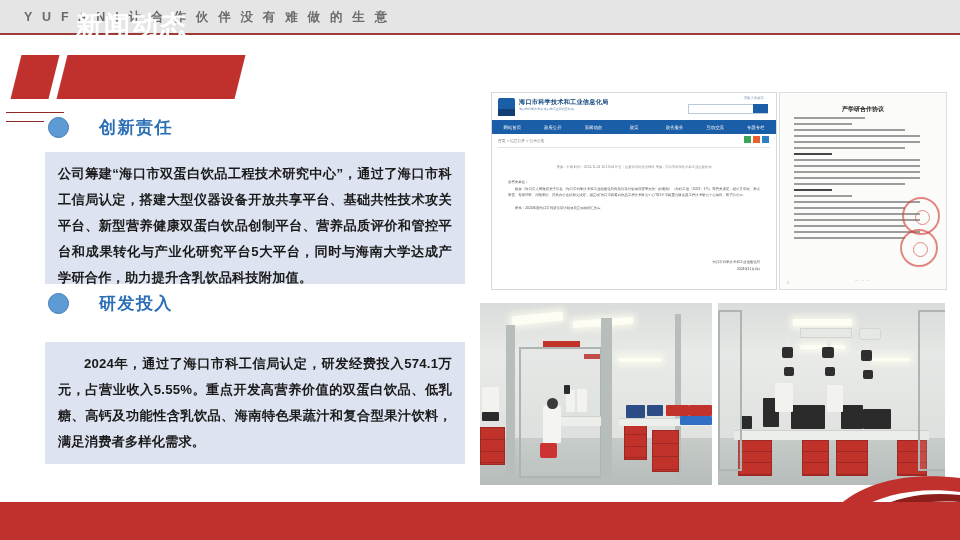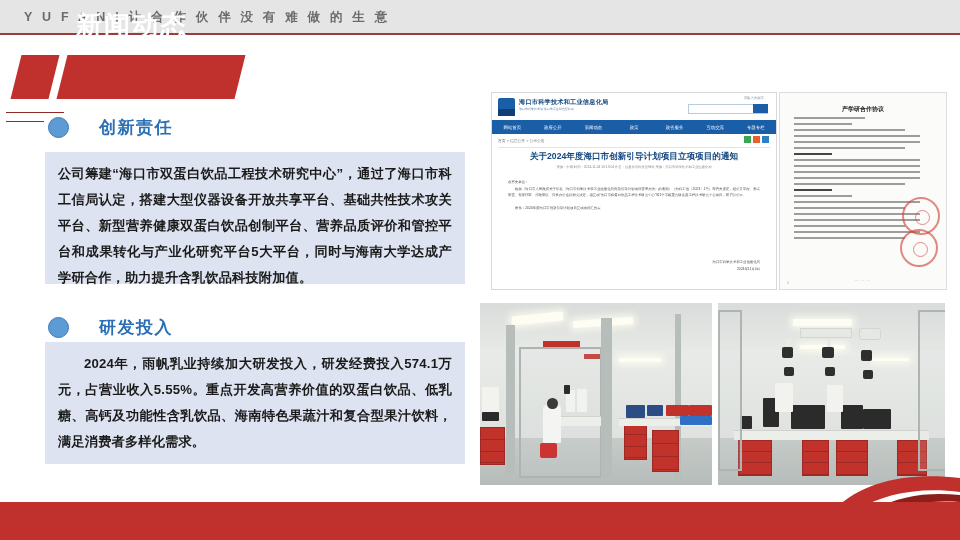--- a/index.html
+++ b/index.html
@@ -48,21 +48,21 @@
   .sub-head{position:absolute;display:flex;align-items:center;gap:30px;}
   .bullet-dot{
     width:19px;height:19px;border-radius:50%;
     background:#5d9bd5;border:1.5px solid #3f79b5;flex:none;
   }
   .sub-head-label{
     font-size:17px;font-weight:700;color:#2a6fb5;letter-spacing:1.5px;
     white-space:nowrap;
   }
   #head-1{left:48px;top:116px;}
-  #head-2{left:48px;top:316px;}
+  #head-2{left:48px;top:292px;}
 
   
   .text-panel{
     position:absolute;background:#dde3f0;
     box-sizing:border-box;padding:9px 13px 9px 13px;
   }
   .text-panel p{
     margin:0;font-size:13.2px;font-weight:700;color:#1a1a1a;
     line-height:26px;letter-spacing:0.2px;text-align:justify;
   }
@@ -229,21 +229,21 @@
 </div>
 <div class="text-panel" id="panel-1">
   <p>公司筹建“海口市双蛋白饮品工程技术研究中心”，通过了海口市科工信局认定，搭建大型仪器设备开放共享平台、基础共性技术攻关平台、新型营养健康双蛋白饮品创制平台、营养品质评价和管控平台和成果转化与产业化研究平台5大平台，同时与海南大学达成产学研合作，助力提升含乳饮品科技附加值。</p>
 </div>
 
 <div class="sub-head" id="head-2">
   <span class="bullet-dot"></span>
   <span class="sub-head-label">研发投入</span>
 </div>
 <div class="text-panel" id="panel-2">
-  <p>2024年，雨帆乳业持续加大研发投入，研发经费投入574.1万元，占营业收入5.55%。重点开发高营养价值的双蛋白饮品、低乳糖、高钙及功能性含乳饮品、海南特色果蔬汁和复合型果汁饮料，满足消费者多样化需求。</p>
+  <p>2024年，通过了海口市科工信局认定，研发经费投入574.1万元，占营业收入5.55%。重点开发高营养价值的双蛋白饮品、低乳糖、高钙及功能性含乳饮品、海南特色果蔬汁和复合型果汁饮料，满足消费者多样化需求。</p>
 </div>
 
 <div class="shot" id="shot-gov">
   <div class="gov-topbar">
     <div class="gov-logo"></div>
     <div class="gov-logo2"></div>
     <div class="gov-title">海口市科学技术和工业信息化局</div>
     <div class="gov-sub">海口市科学技术局
 海口市工业和信息化局</div>
     <div class="gov-search"></div>
@@ -259,21 +259,20 @@
     <span>互动交流</span>
     <span>专题专栏</span>
   </div>
   <div class="gov-crumb">首页 &gt; 信息公开 &gt; 公示公告</div>
   <div class="gov-icons">
     <i style="background:#3aa657"></i>
     <i style="background:#e8612c"></i>
     <i style="background:#2f7fc4"></i>
   </div>
   <div class="gov-line"></div>
-  <div class="gov-doc-title">关于2024年度海口市创新引导计划项目立项项目的通知</div>
   <div class="gov-meta">来源：本网  时间：2024-11-04 10:13:04   作者：信息化与科技管理科   来源：海口市科学技术和工业信息化局</div>
   <div class="gov-body">
     <span>各有关单位：</span>
     <span class="ind">根据《海口市人民政府关于印发〈海口市科学技术和工业信息化局创新引导计划项目管理办法〉的通知》（海科工信〔2023〕1号）等有关规定，经公开申报、形式审查、专家评审、行政审议、局长办公会议研究决定，拟立项“海口市双蛋白饮品工程技术研究中心”等1个市级重点研发及工程技术研究中心项目，现予以公示。</span>
     <span class="ind" style="display:block;margin-top:6px;">附件：2024年度海口市创新引导计划项目立项项目汇总表</span>
   </div>
   <div class="gov-sign">
     <div>海口市科学技术和工业信息化局</div>
     <div>2024年11月4日</div>
   </div>

